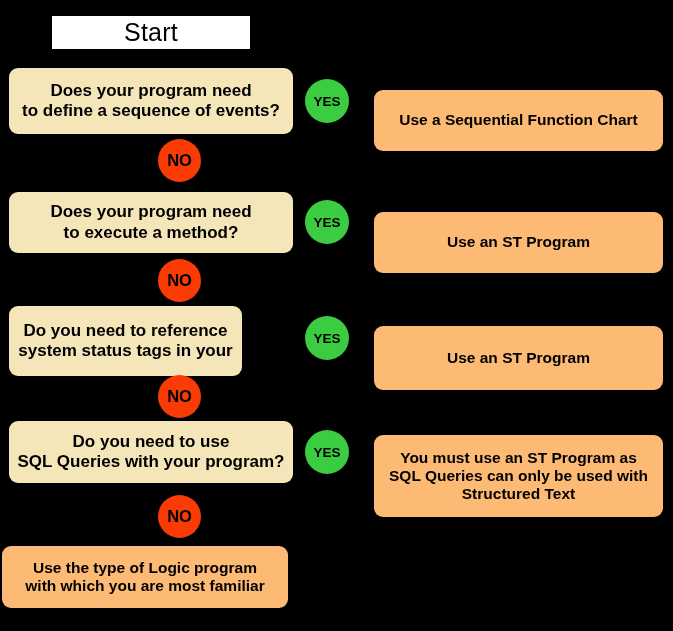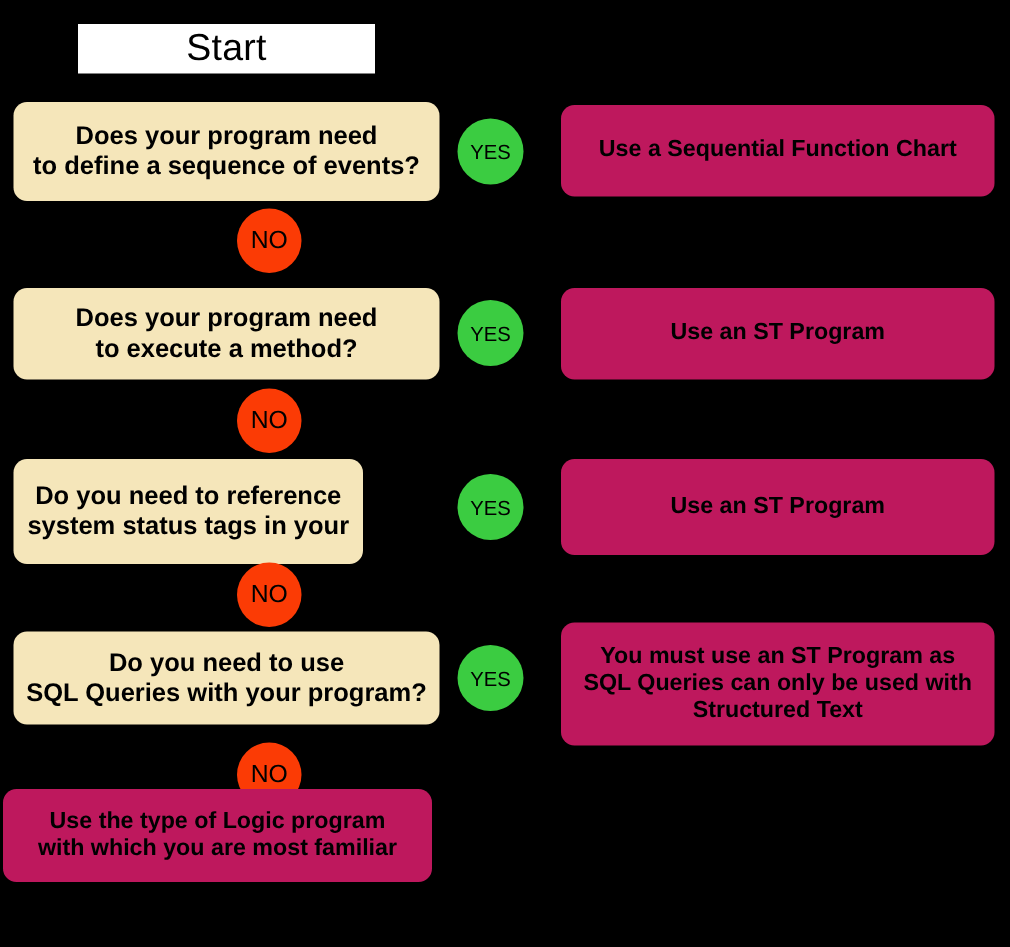--- a/index.html
+++ b/index.html
@@ -33,35 +33,36 @@
     letter-spacing: 0.2px;
   }
   .question-box {
     background: #f5e6ba;
     border-radius: 9px;
     font-size: 17px;
     font-weight: bold;
     padding: 2px 8px;
   }
   .answer-box {
-    background: #be185d;
+    background: #fdba74;
     border-radius: 9px;
     font-size: 15.5px;
     font-weight: bold;
     padding: 2px 4px;
+    margin-top: 20px;
   }
   .badge {
     position: absolute;
     box-sizing: border-box;
     display: flex;
     align-items: center;
     justify-content: center;
     border-radius: 50%;
     color: #000000;
-    font-weight: normal;
+    font-weight: bold;
   }
   .badge-yes {
     background: #3bcc41;
     width: 44px;
     height: 44px;
     font-size: 13.5px;
   }
   .badge-no {
     background: #fb3b05;
     width: 43px;

